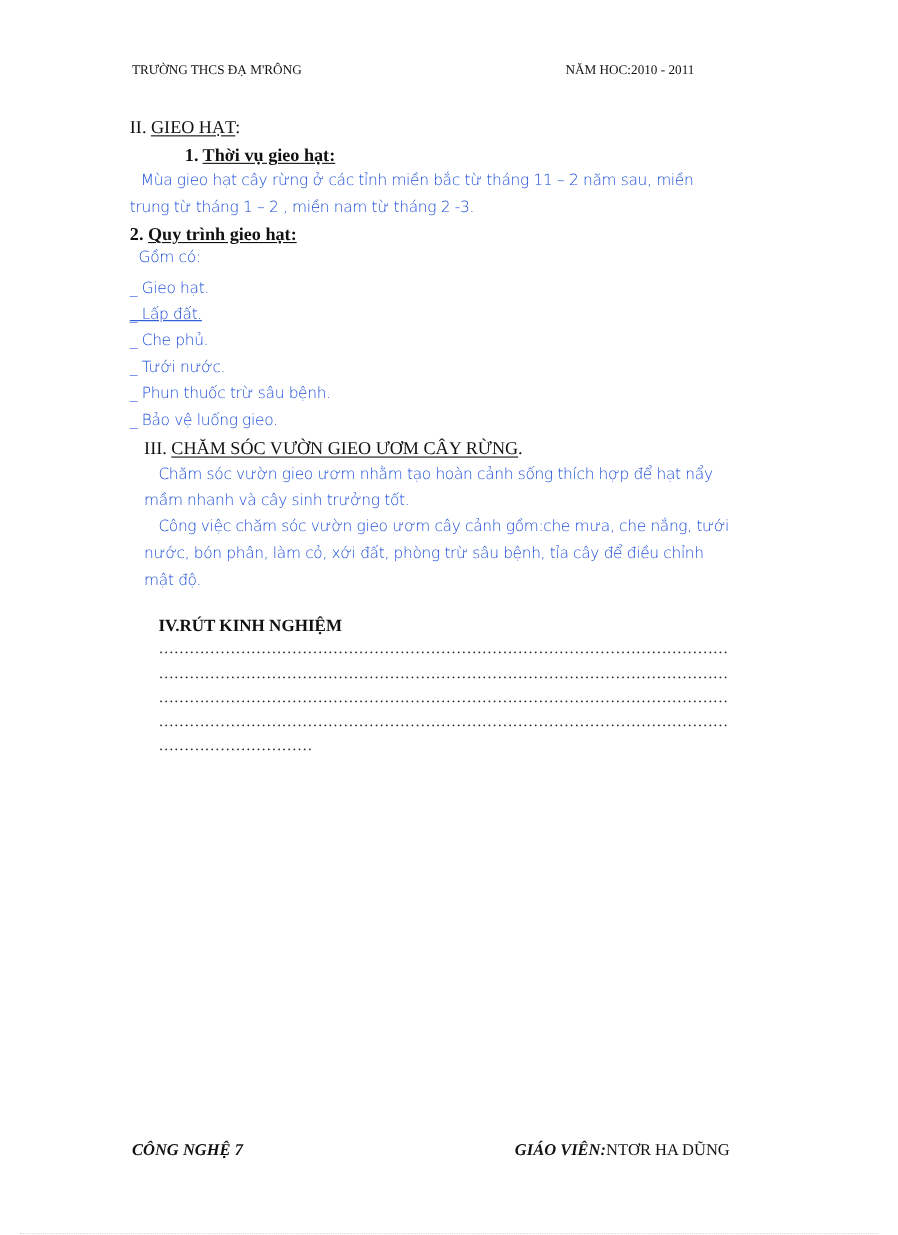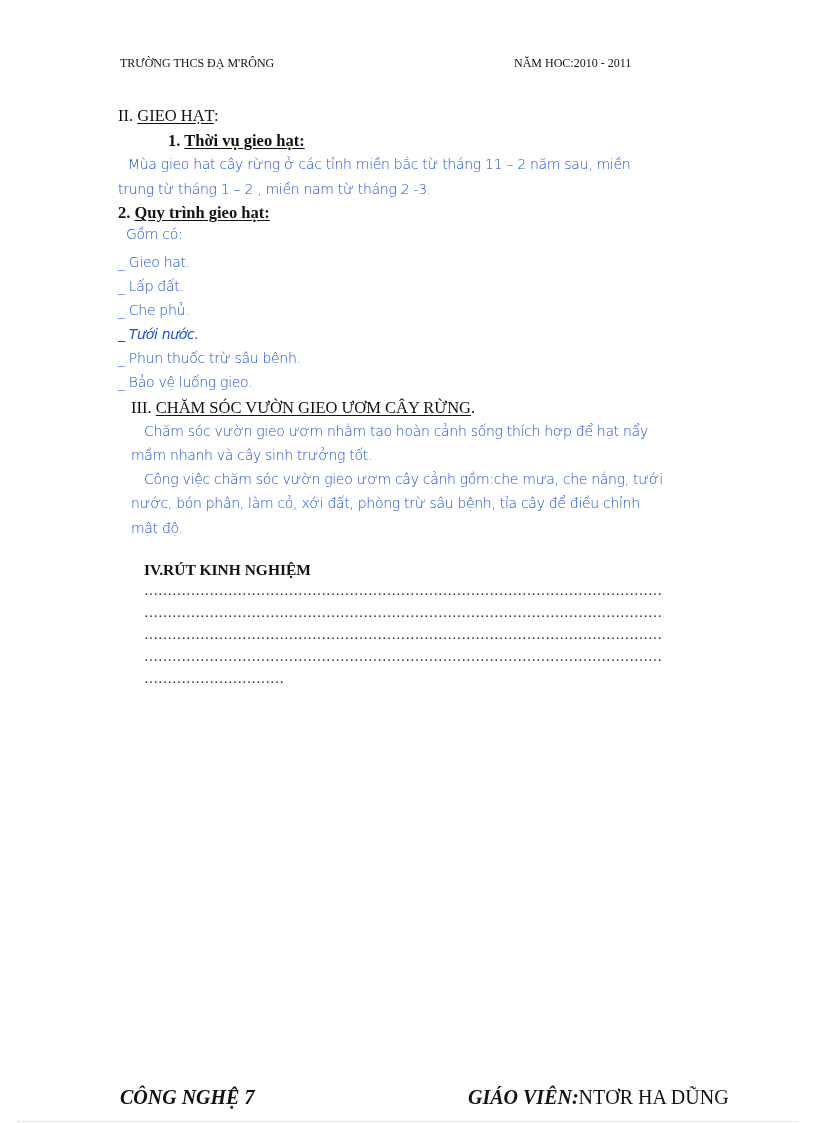--- a/index.html
+++ b/index.html
@@ -54,23 +54,23 @@
       font-size: 14px;
       font-weight: 300;
       letter-spacing: -0.3px;
       color: #1d4ed8;
     }
     .p1a { left: 128px; top: 156px; }
     .p1b { left: 118px; top: 181px; }
     .gomco { left: 126px; top: 226px; }
     .li { left: 118px; }
     .li0 { top: 254px; }
-    .li1 { top: 278px; }
+    .li1 { top: 278px; text-decoration: underline; }
     .li2 { top: 302px; }
-    .li3 { top: 326px; font-style: italic; }
+    .li3 { top: 326px; }
     .li4 { top: 350px; }
     .li5 { top: 374px; }
 
     .h3 {
       font-family: "Liberation Serif", serif;
       font-size: 16.5px;
       left: 131px;
       top: 398px;
     }
     .p3a { left: 144px; top: 423px; }
@@ -95,22 +95,22 @@
     }
     .d0 { top: 583px; }
     .d1 { top: 605px; }
     .d2 { top: 627px; }
     .d3 { top: 649px; }
     .d4 { top: 671px; }
 
     
     .ftr {
       font-family: "Liberation Serif", serif;
-      font-size: 20px;
-      top: 1086px;
+      font-size: 15px;
+      top: 1038px;
     }
     .ftr-left { left: 120px; font-style: italic; font-weight: bold; }
     .ftr-right { left: 468px; }
     .ftr-right .lbl { font-style: italic; font-weight: bold; }
 
     .page-edge {
       position: absolute;
       left: 18px;
       right: 18px;
       top: 1121px;

